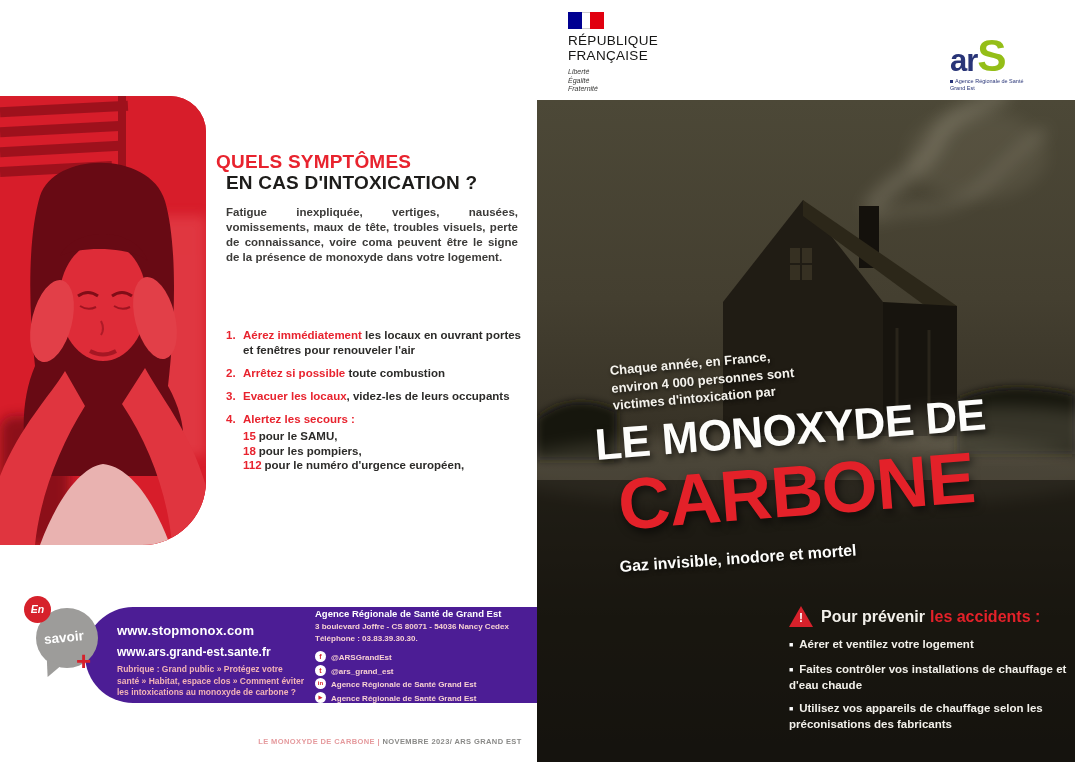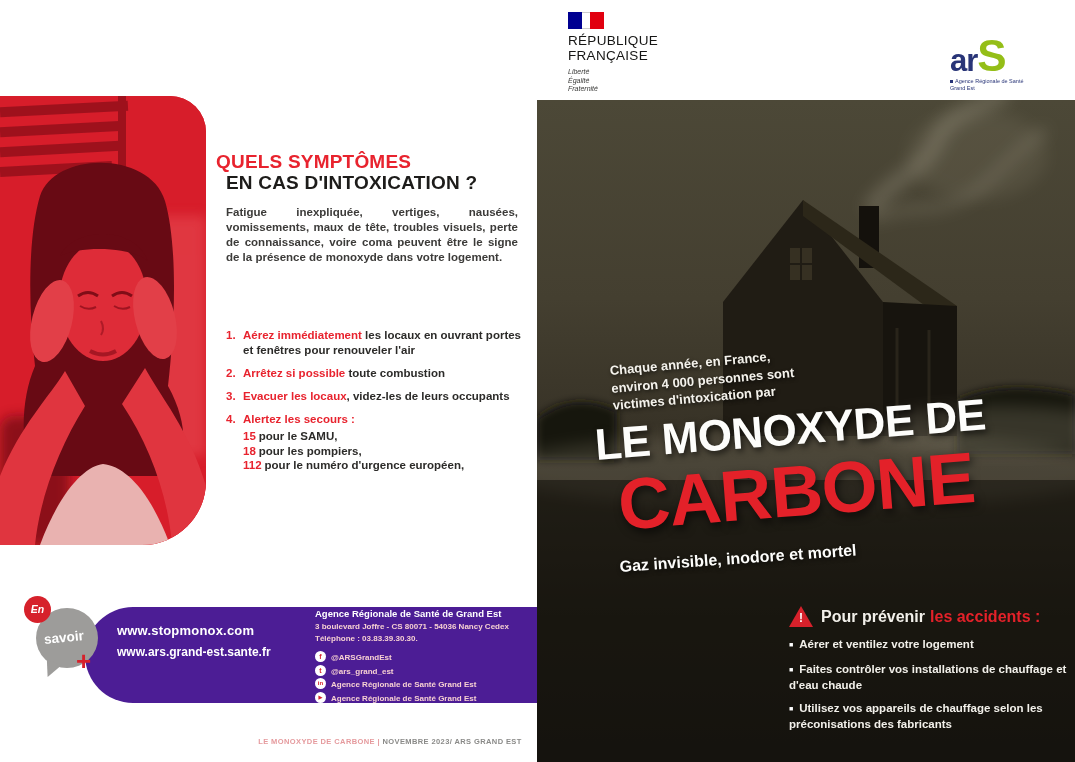--- a/index.html
+++ b/index.html
@@ -194,20 +194,21 @@
     </div>
     <div class="g-sub">
       <span class="g-red">112</span><span>pour le numéro d'urgence européen,</span>
     </div>
   </div>
 
   <div class="banner">
     <div class="bn-col1">
       <div class="bn-main">www.stopmonox.com</div>
       <div class="bn-ars">www.ars.grand-est.sante.fr</div>
+      <div class="bn-rub">Rubrique : Grand public » Protégez votre santé » Habitat, espace clos » Comment éviter les intoxications au monoxyde de carbone ?</div>
     </div>
     <div class="bn-col2">
       <div class="bn-agency">Agence Régionale de Santé de Grand Est</div>
       <div class="bn-addr">3 boulevard Joffre - CS 80071 - 54036 Nancy Cedex</div>
       <div class="bn-tel">Téléphone : 03.83.39.30.30.</div>
       <div class="bn-social">
         <div class="soc-row">
           <span class="soc-ic">f</span>
           <span class="soc-lb">@ARSGrandEst</span>
         </div>

